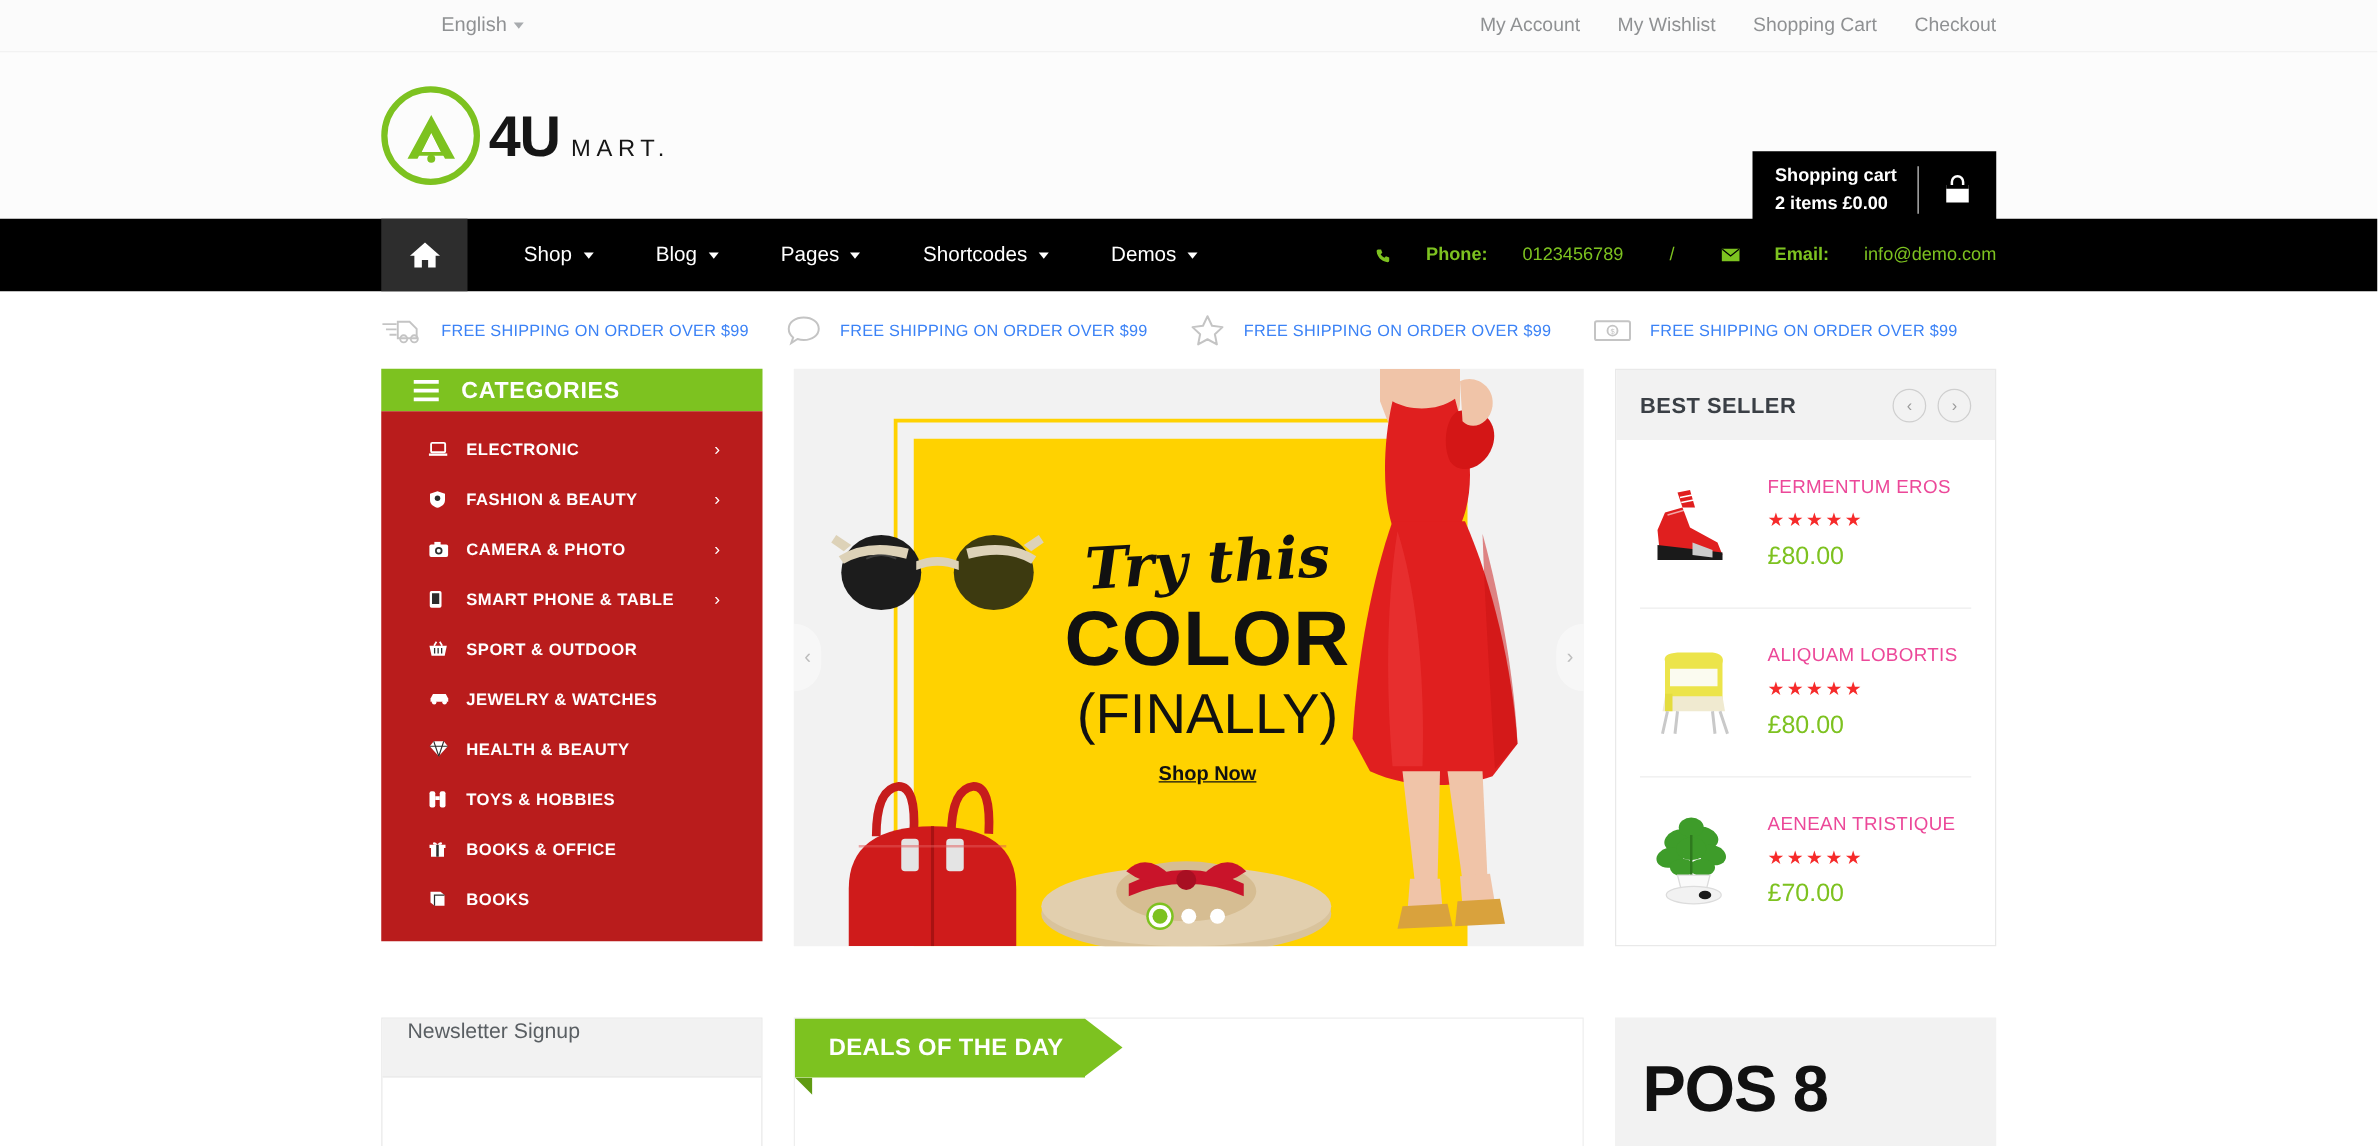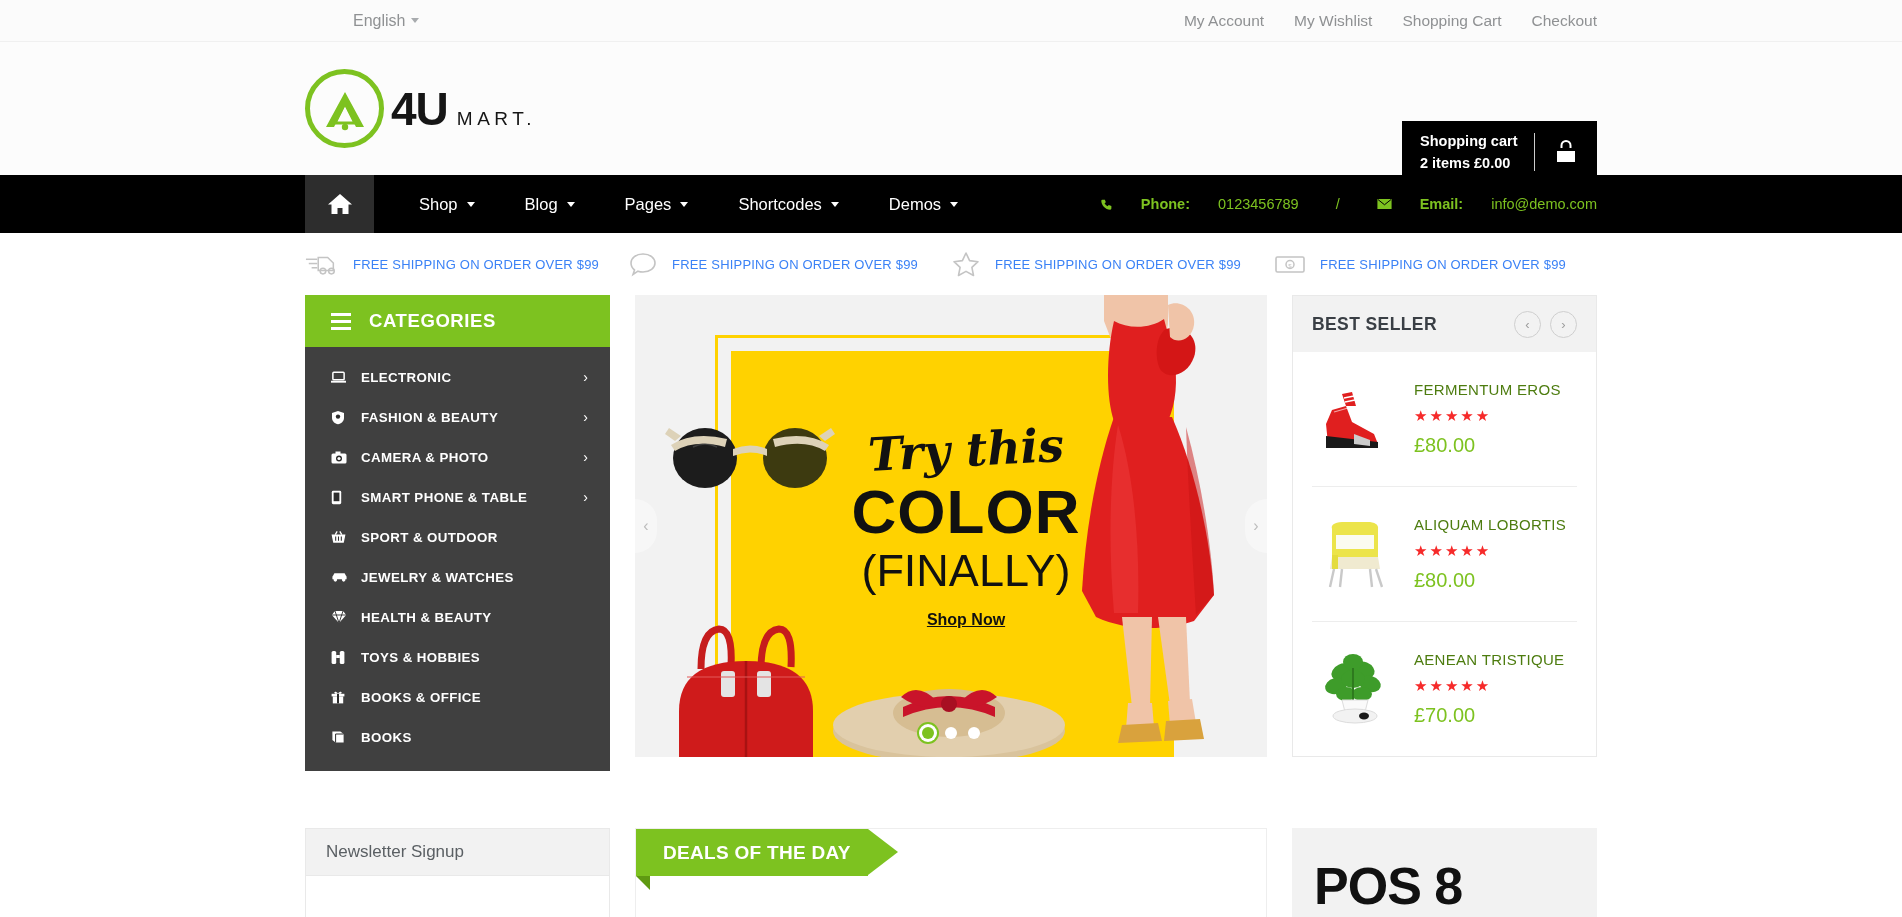--- a/index.html
+++ b/index.html
@@ -133,29 +133,29 @@
 
   
   .main {
     padding: 0 305px; display: flex; gap: 25px; align-items: flex-start;
   }
   .col-cats { width: 305px; flex: none; }
   .col-hero { flex: 1; }
   .col-best { width: 305px; flex: none; }
 
   .cats-head {
-    height: 52px; background: #7dc220; display: flex; align-items: center;
+    height: 34px; background: #7dc220; display: flex; align-items: center;
     gap: 18px; padding-left: 26px; cursor: pointer;
   }
   .hamb { display: flex; flex-direction: column; gap: 4px; }
   .hamb span { display: block; width: 20px; height: 3px; background: #fff; }
   .cats-head-txt {
     color: #fff; font-size: 18.5px; font-weight: 700; letter-spacing: .6px;
   }
-  .cats-body { background: #404040; padding: 10px 0 14px; }
+  .cats-body { background: #b91c1c; padding: 10px 12px 14px; }
   .cat-row {
     height: 40px; display: flex; align-items: center;
     padding: 0 22px 0 26px; cursor: pointer;
   }
   .cat-ico {
     width: 22px; color: #fff; display: flex; align-items: center; flex: none;
   }
   .cat-name {
     color: #fff; font-size: 13.3px; font-weight: 700;
     letter-spacing: .4px; margin-left: 8px; white-space: nowrap;
@@ -234,36 +234,36 @@
   }
   .best-list { padding: 0 19px; }
   .best-item {
     display: flex; align-items: center; gap: 16px;
     padding: 24px 0; border-bottom: 1px solid #ededed;
   }
   .best-item:last-child { border-bottom: 0; }
   .best-thumb { width: 86px; height: 86px; flex: none; }
   .best-info { flex: 1; }
   .best-name {
-    font-size: 15px; color: #4d7c0f; letter-spacing: .3px; margin-bottom: 9px;
+    font-size: 15px; color: #ec4899; letter-spacing: .3px; margin-bottom: 9px;
     cursor: pointer;
   }
   .stars { color: #f62a2a; font-size: 15px; letter-spacing: 2px; margin-bottom: 9px; }
   .best-price { color: #7dc220; font-size: 20px; font-weight: 400; }
 
   
   .bottom {
     padding: 0 305px; display: flex; gap: 25px;
     align-items: flex-start; margin-top: 57px;
   }
   .news {
     width: 305px; flex: none; border: 1px solid #e9e9e9; background: #fff;
   }
   .news-head {
-    height: 47px; background: #f2f2f2; display: flex; align-items: center;
+    height: 47px; background: #f2f2f2; display: flex; 
     padding-left: 20px; border-bottom: 1px solid #e9e9e9;
   }
   .news-title { font-size: 17px; color: #5a5f63; }
   .news-body { height: 70px; }
   .deals { flex: 1; border: 1px solid #eee; background: #fff; position: relative; }
   .deals-ribbon {
     position: relative; width: 232px; height: 47px; background: #7dc220;
     display: flex; align-items: center; padding-left: 27px;
   }
   .deals-ribbon:after {

